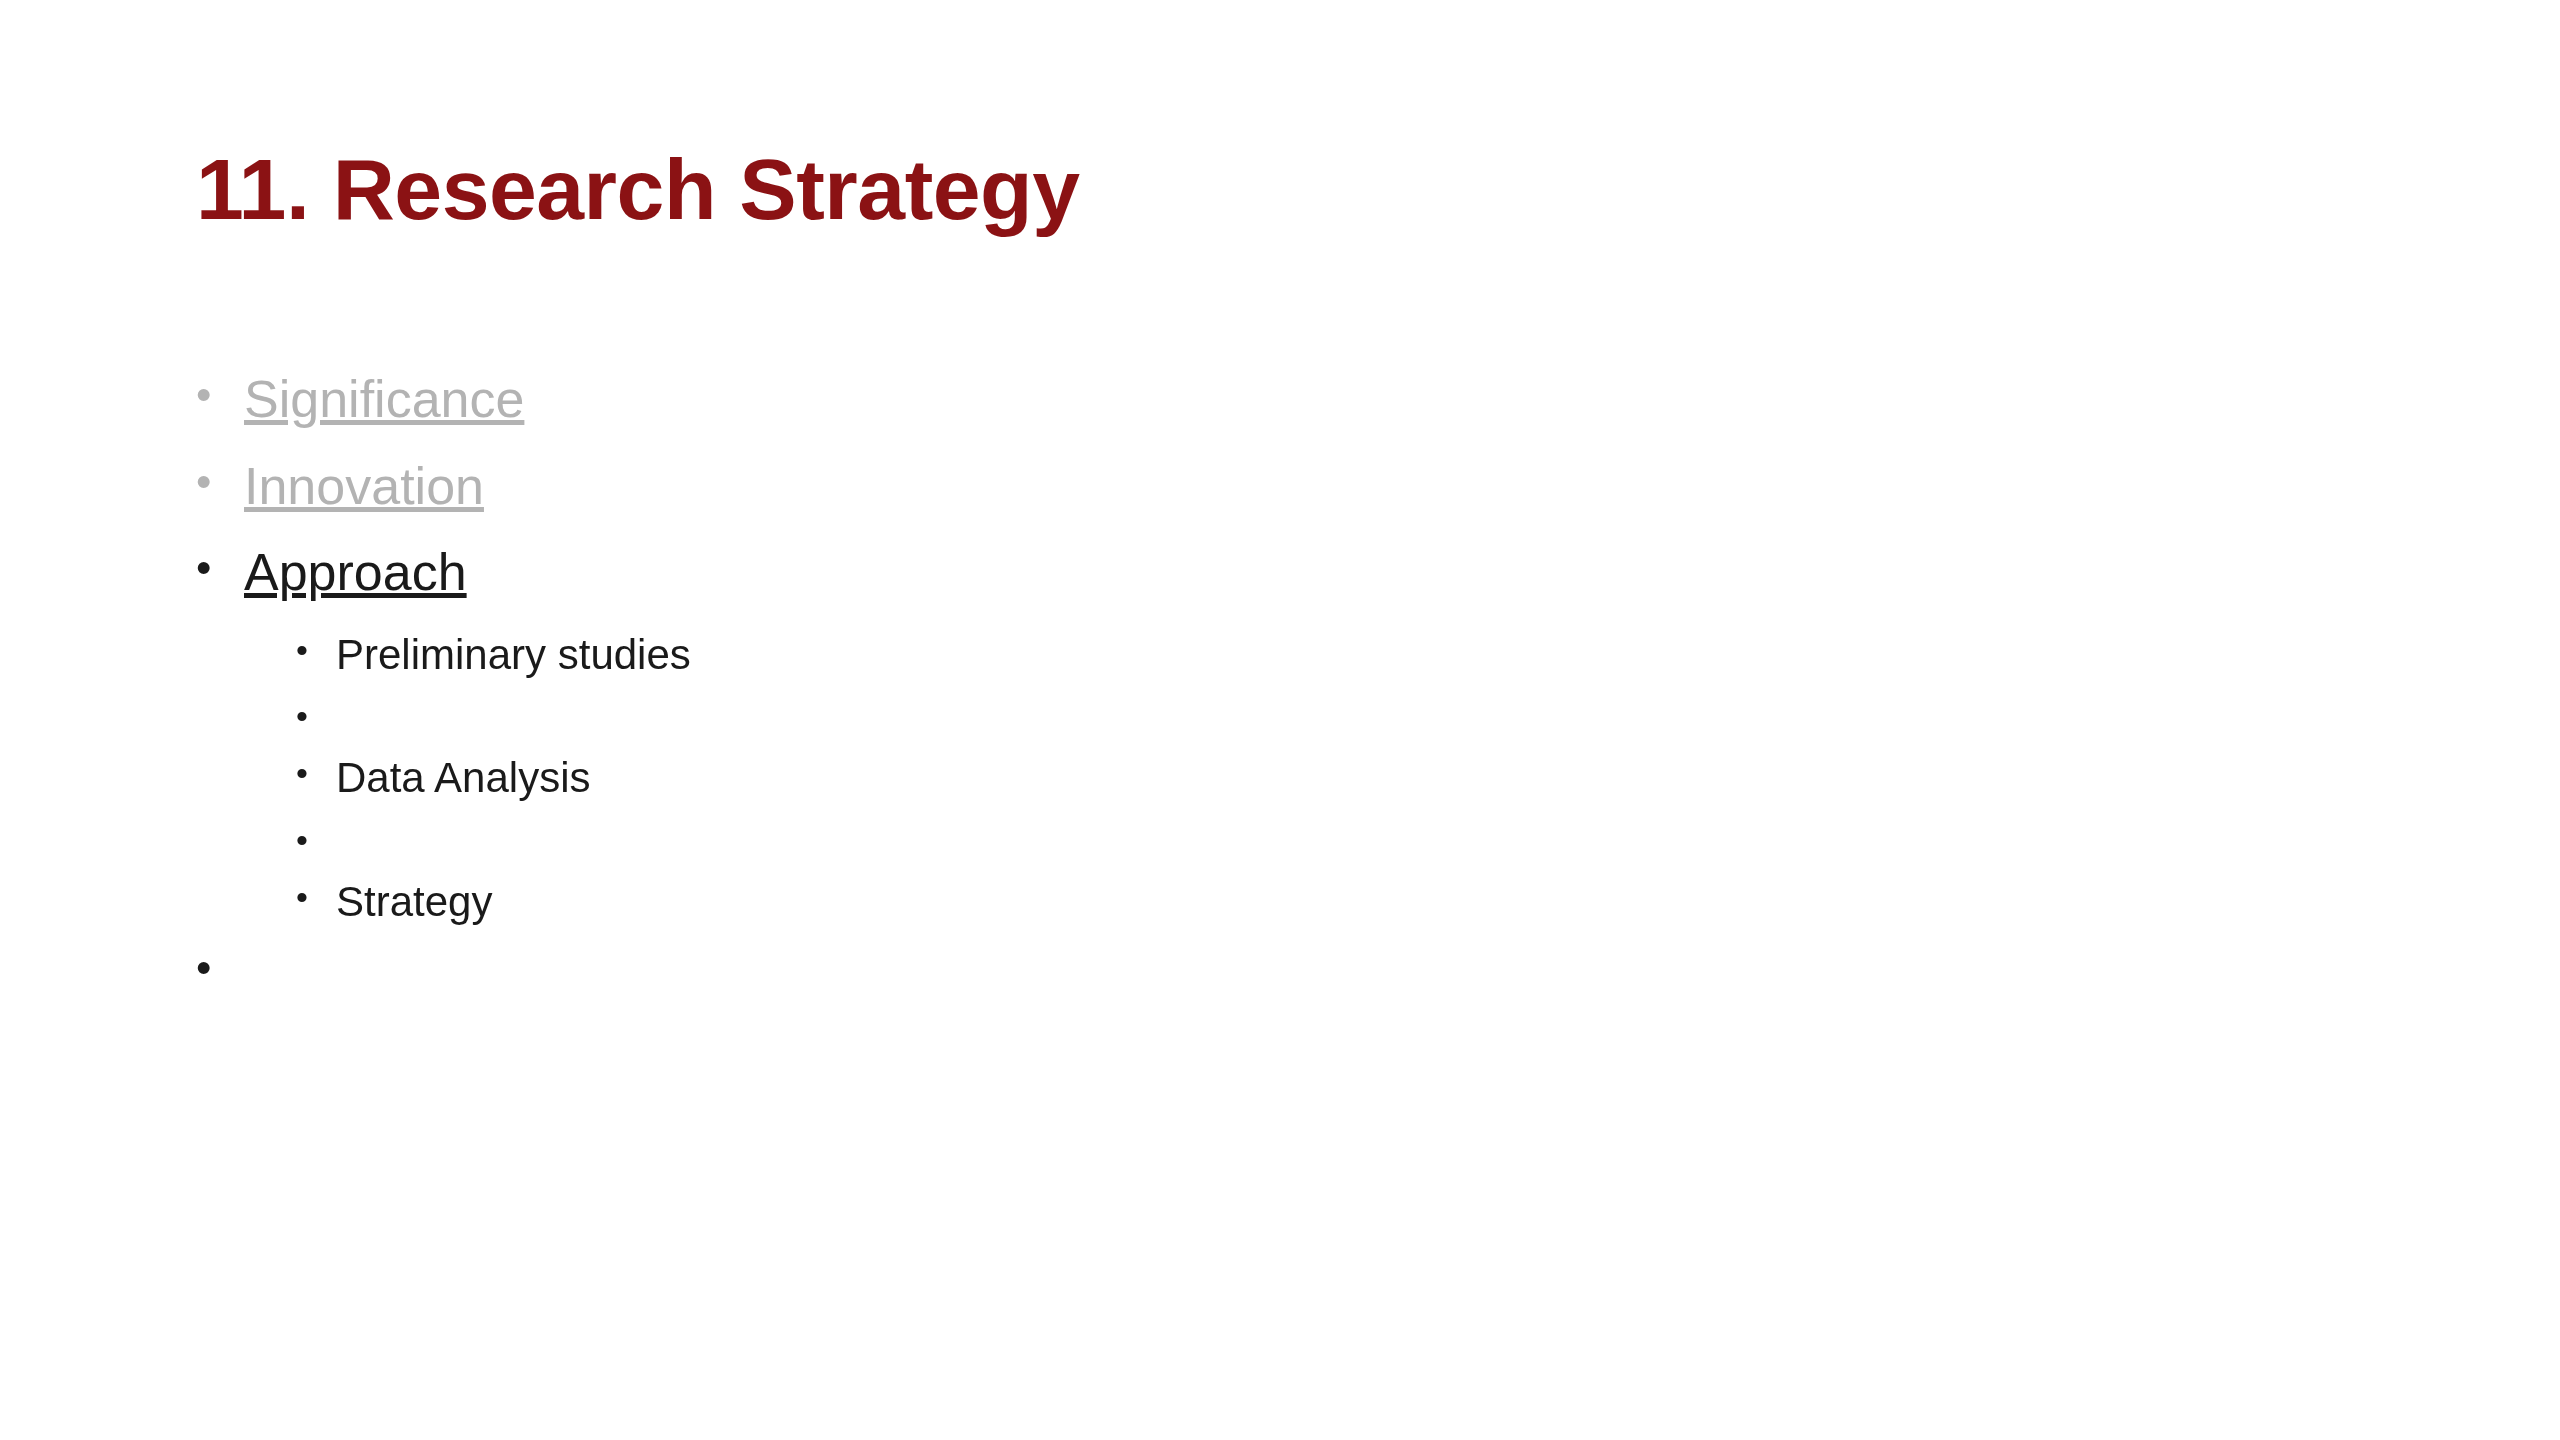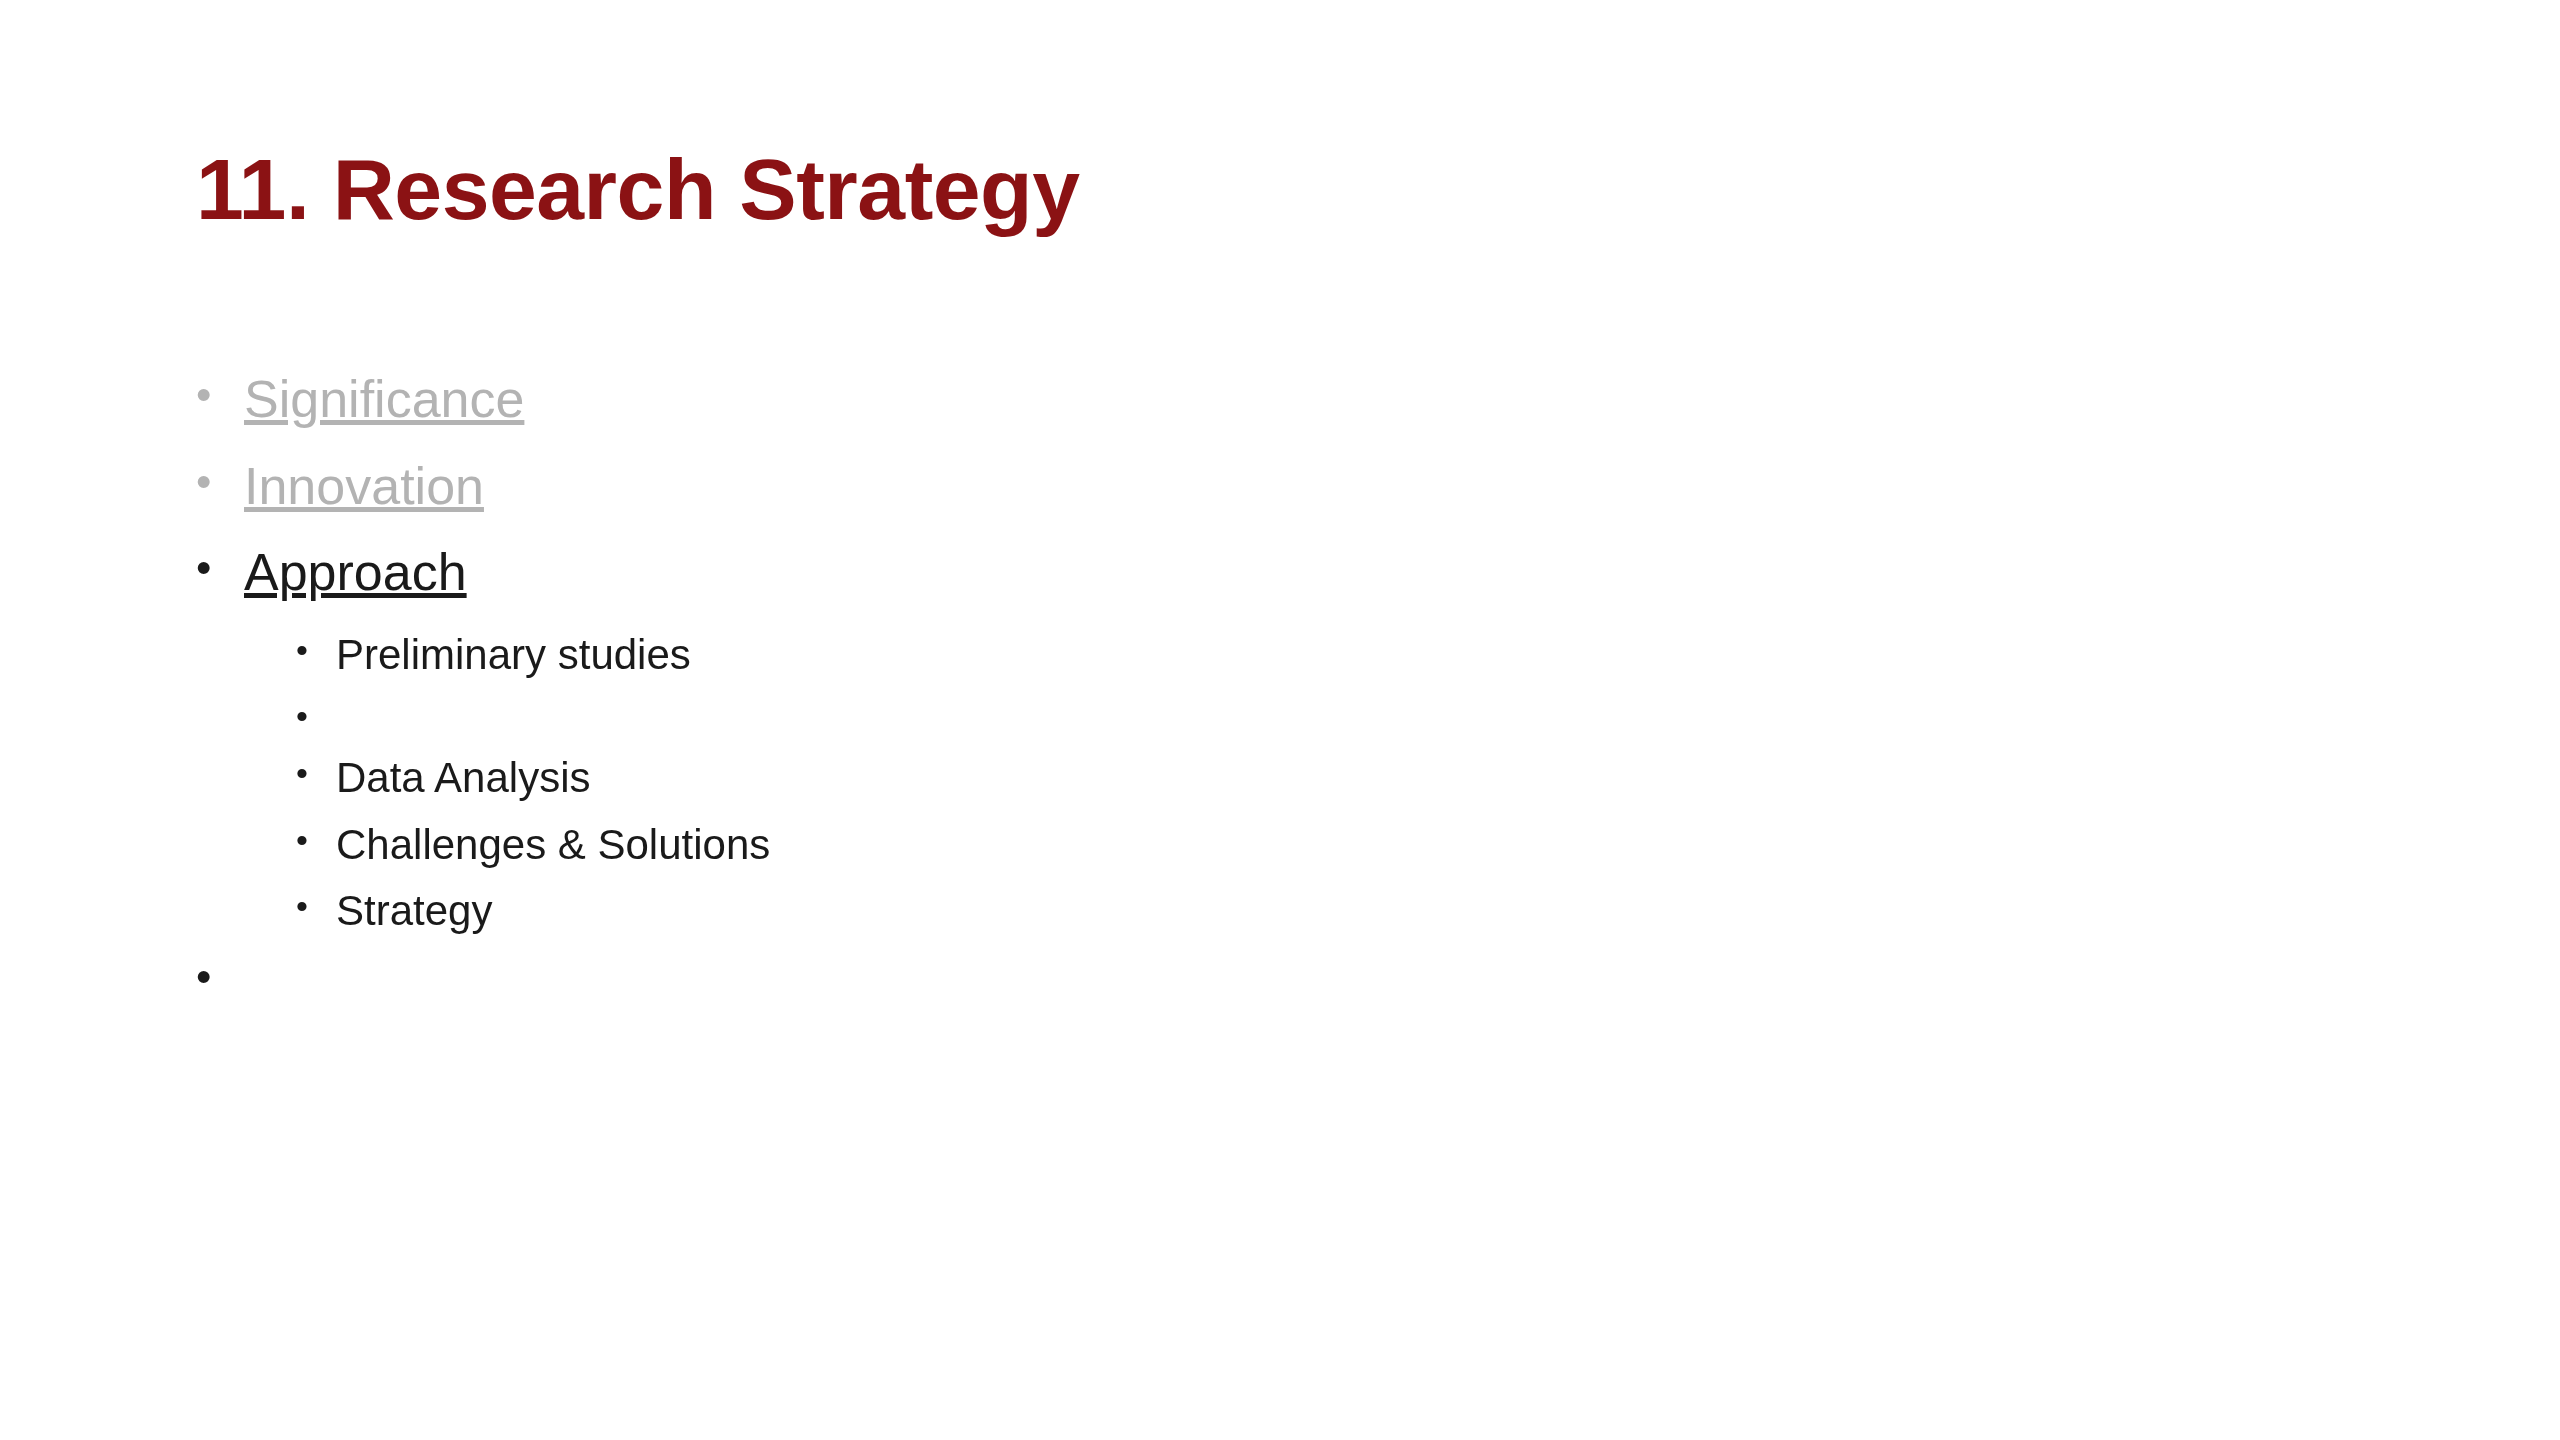--- a/index.html
+++ b/index.html
@@ -117,21 +117,20 @@
         <span class="marker dark">•</span>
       </div>
 
       <div class="bullet-row lvl2">
         <span class="marker dark">•</span>
         <span class="text dark">Data Analysis</span>
       </div>
 
       <div class="bullet-row lvl2">
         <span class="marker dark">•</span>
-        <span class="text dark">Challenges &amp; Solutions</span>
       </div>
 
       <div class="bullet-row lvl2">
         <span class="marker dark">•</span>
         <span class="text dark">Strategy</span>
       </div>
 
     </div>
 
     <div class="bullet-row lvl1">

